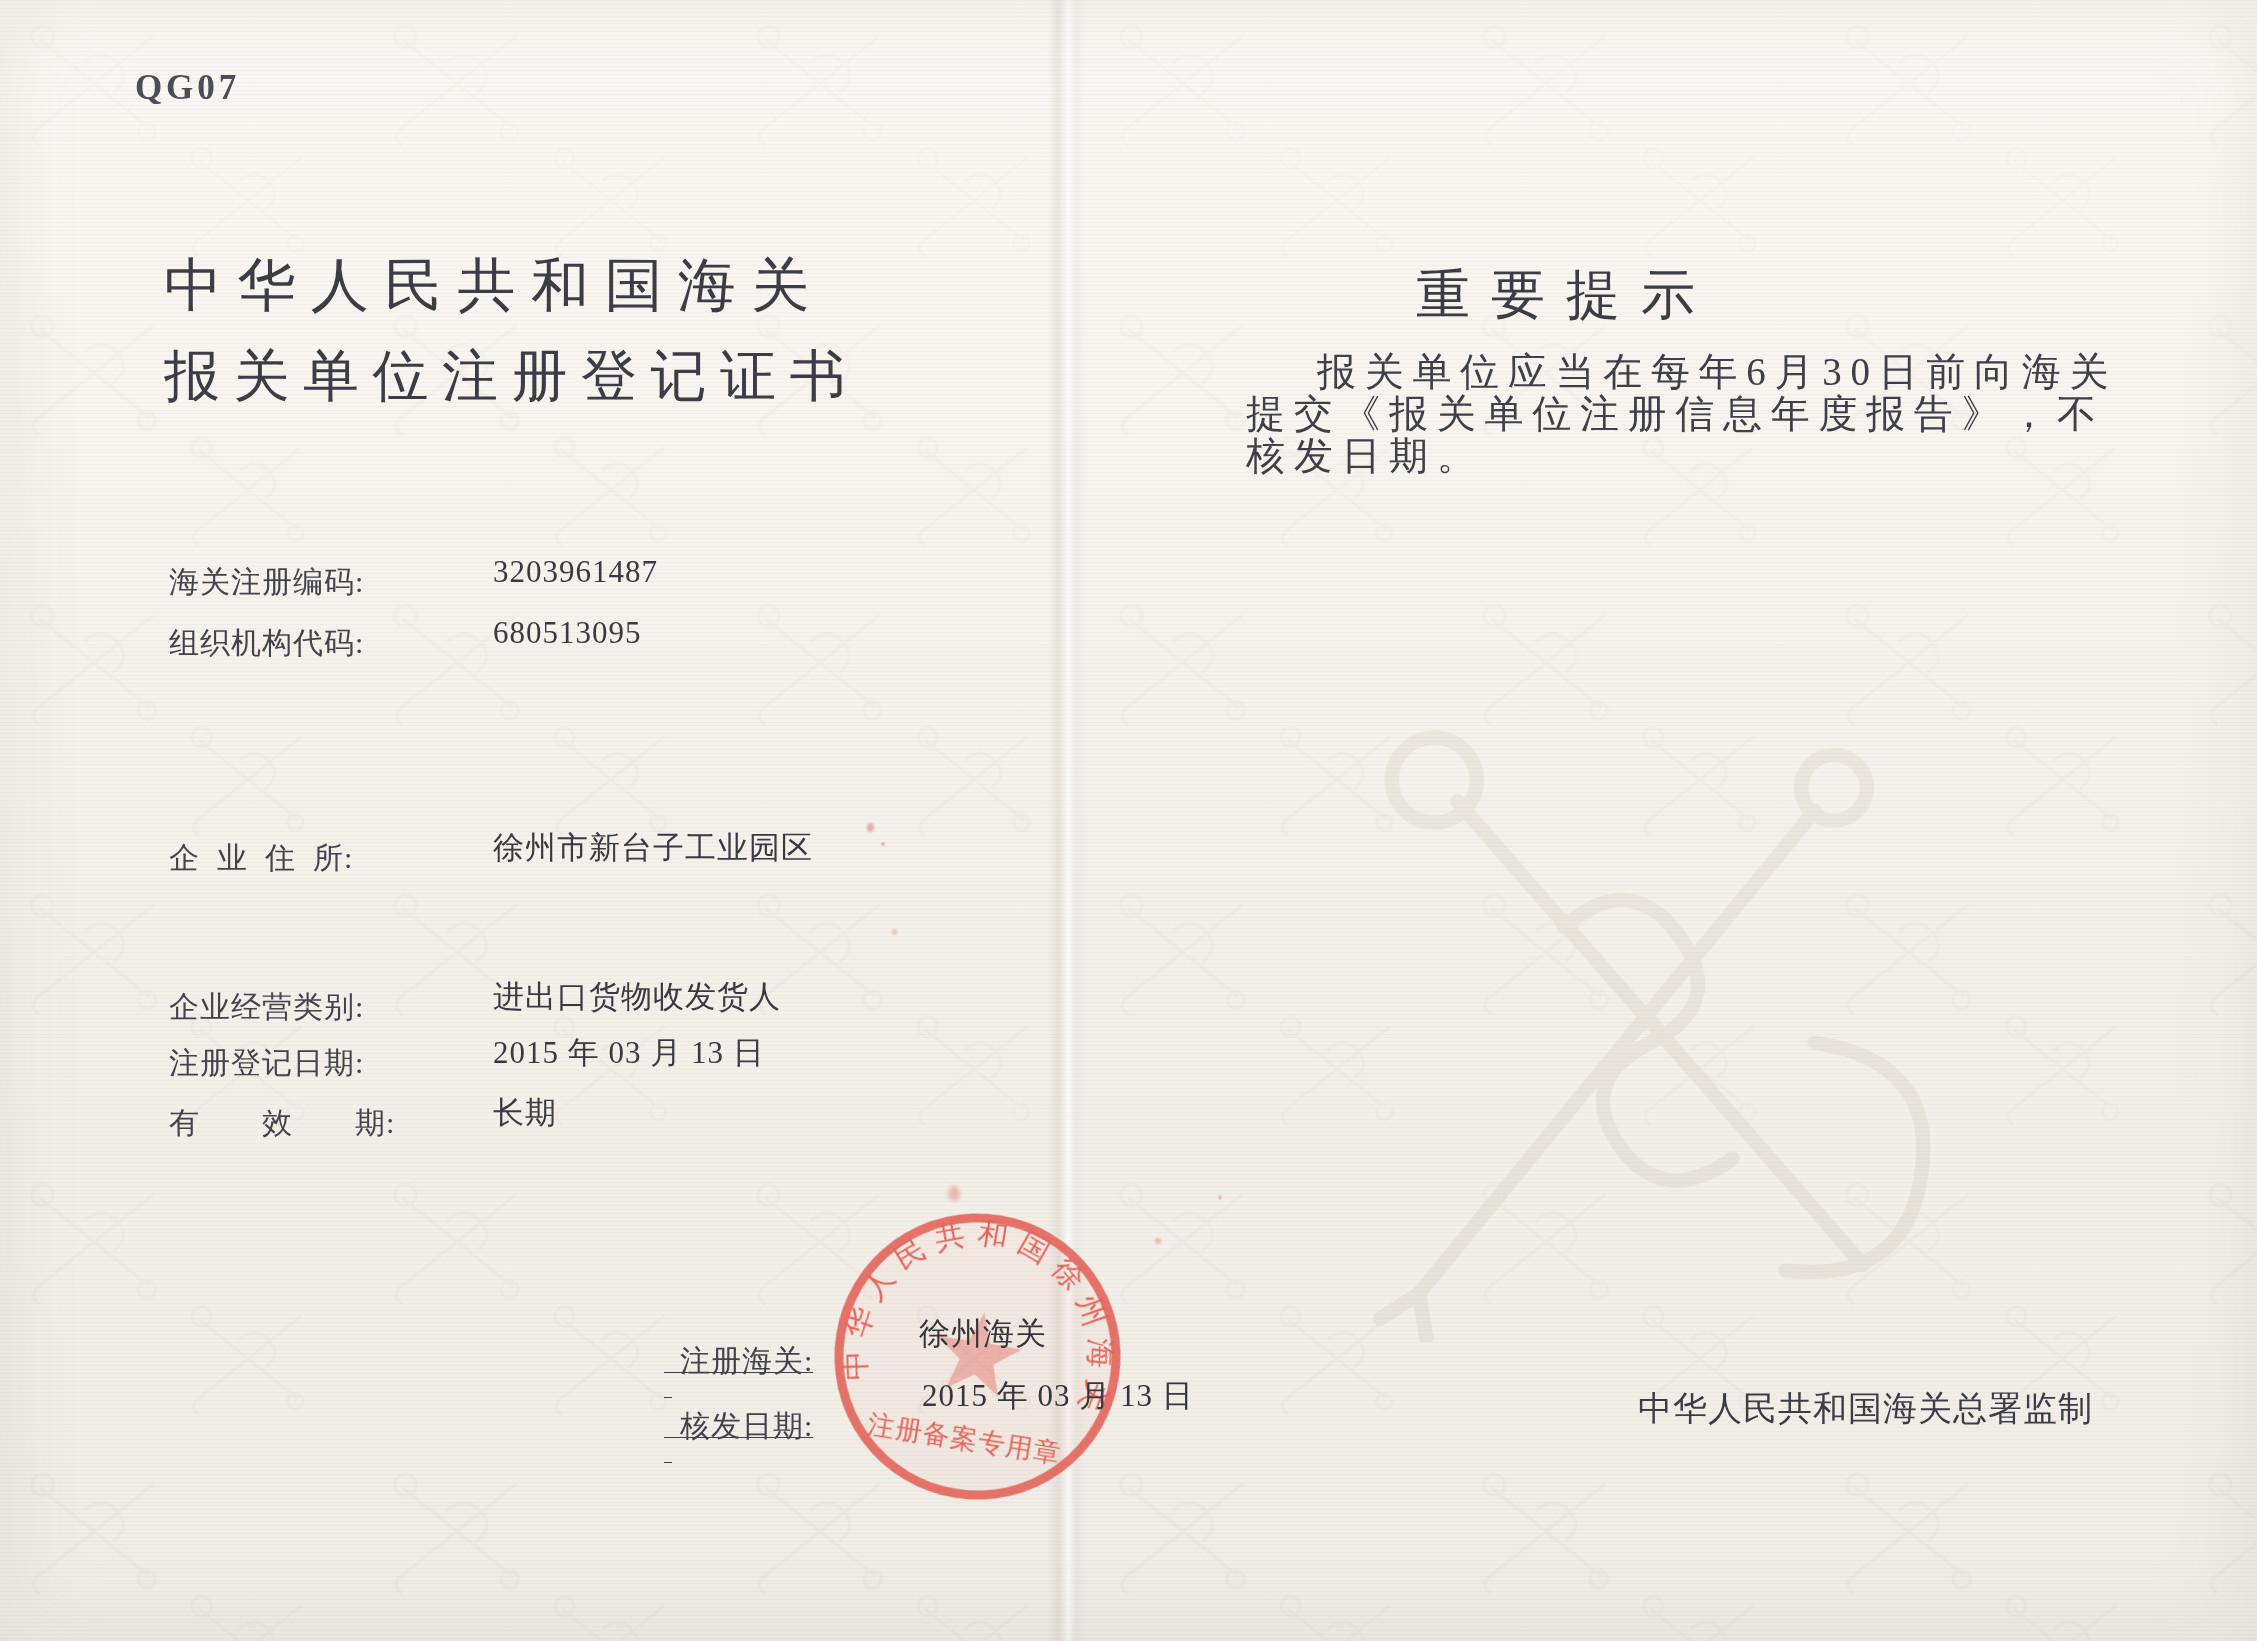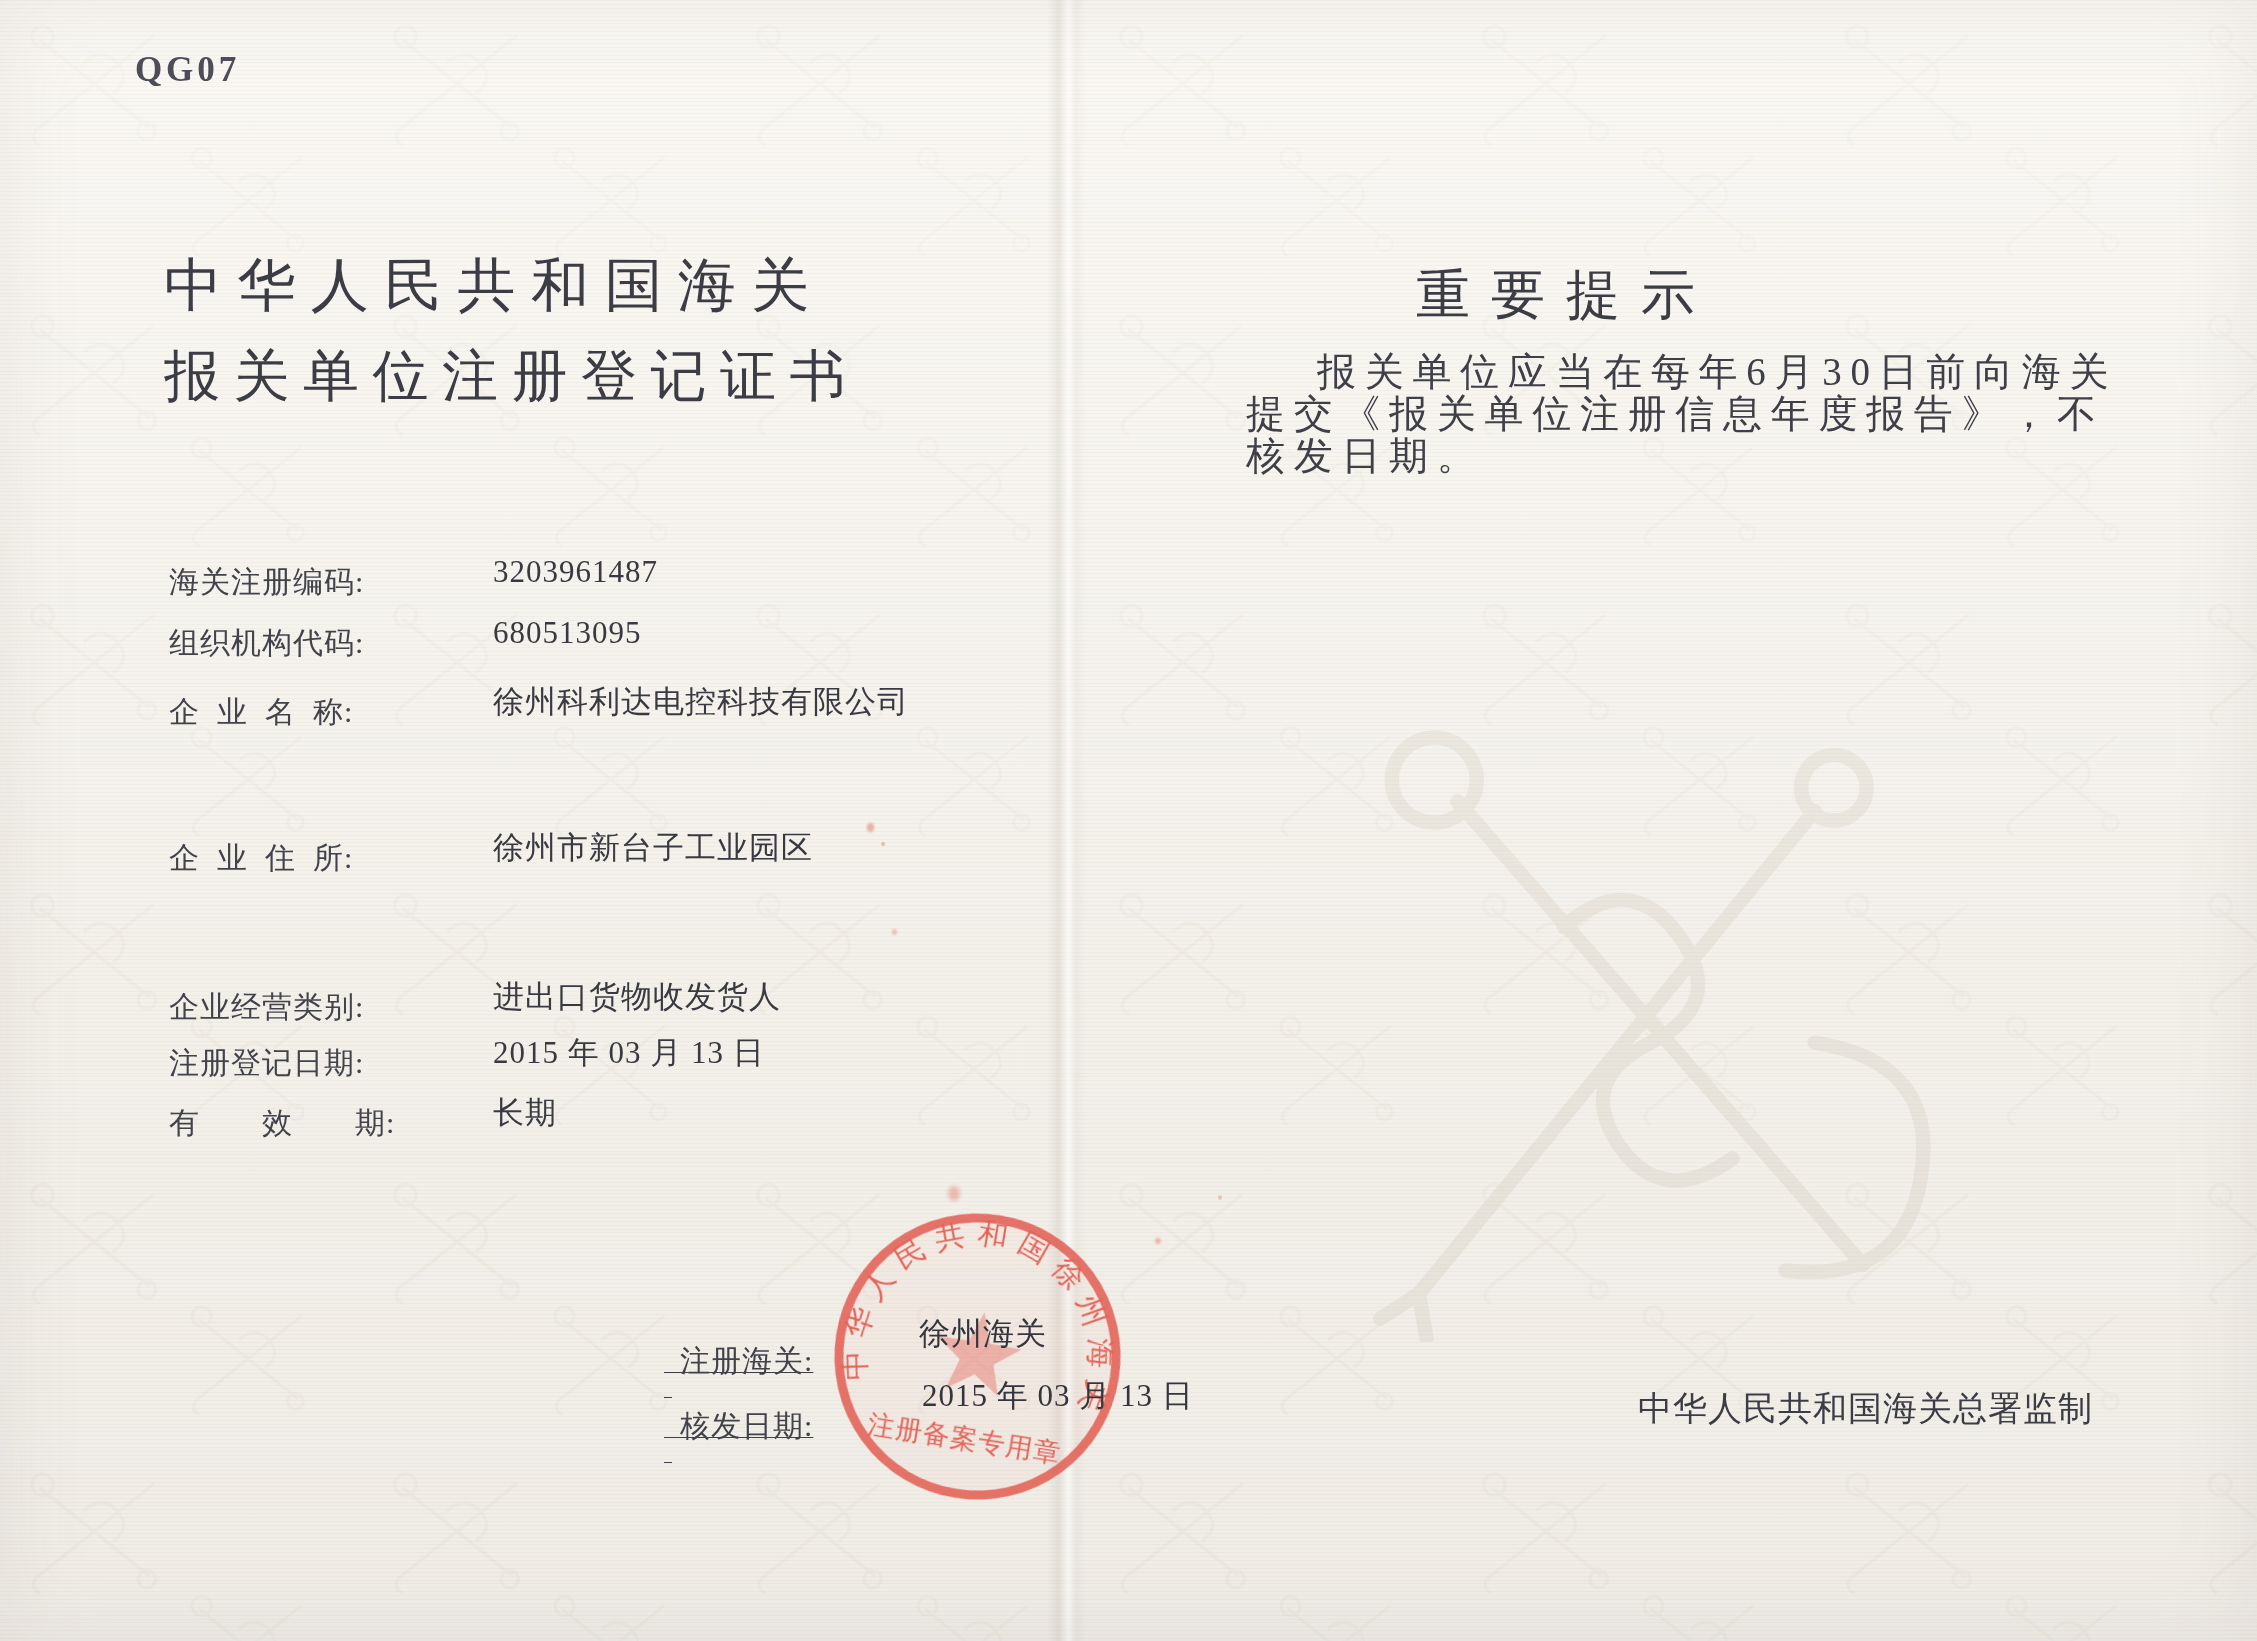--- a/index.html
+++ b/index.html
@@ -27,21 +27,21 @@
   
   .fold{
     position:absolute;top:0;bottom:0;left:1047px;width:39px;
     background:linear-gradient(90deg, rgba(0,0,0,0) 0%, rgba(110,100,85,0.10) 30%, rgba(255,255,255,0.55) 55%, rgba(110,100,85,0.05) 75%, rgba(0,0,0,0) 100%);
     pointer-events:none;
   }
   .wm-pattern{position:absolute;inset:0;opacity:.85;pointer-events:none;}
   .wm-emblem{position:absolute;left:1274px;top:724px;opacity:.75;pointer-events:none;}
 
   .form-code{
-    position:absolute;left:135px;top:50px;
+    position:absolute;left:135px;top:68px;
     font-size:35px;font-weight:600;letter-spacing:3.9px;color:#4d4d58;
   }
   .title{position:absolute;left:164px;top:247px;width:869px;text-align:left;color:#3c3c45;}
   .title-line1{font-size:58px;letter-spacing:15.4px;white-space:pre;}
   .title-line2{font-size:56px;letter-spacing:13.5px;margin-top:13.5px;white-space:pre;}
 
   .field-row{position:absolute;left:153px;white-space:pre;}
   .field-row .label{
     display:inline-block;width:324px;
     font-size:30px;letter-spacing:1px;color:#42424b;white-space:pre;
@@ -122,23 +122,20 @@
     <div class="title-line1">中华人民共和国海关</div>
     <div class="title-line2">报关单位注册登记证书</div>
   </div>
 
   <div class="field-row" style="top:544px">
     <span class="label">海关注册编码:</span><span class="value">3203961487</span>
   </div>
   <div class="field-row" style="top:605px">
     <span class="label">组织机构代码:</span><span class="value">680513095</span>
   </div>
-  <div class="field-row" style="top:673px">
-    <span class="label">企  业  名  称:</span><span class="value">徐州科利达电控科技有限公司</span>
-  </div>
   <div class="field-row" style="top:819px">
     <span class="label">企  业  住  所:</span><span class="value">徐州市新台子工业园区</span>
   </div>
   <div class="field-row" style="top:968px">
     <span class="label">企业经营类别:</span><span class="value">进出口货物收发货人</span>
   </div>
   <div class="field-row" style="top:1024px">
     <span class="label">注册登记日期:</span><span class="value">2015 年 03 月 13 日</span>
   </div>
   <div class="field-row" style="top:1084px">

